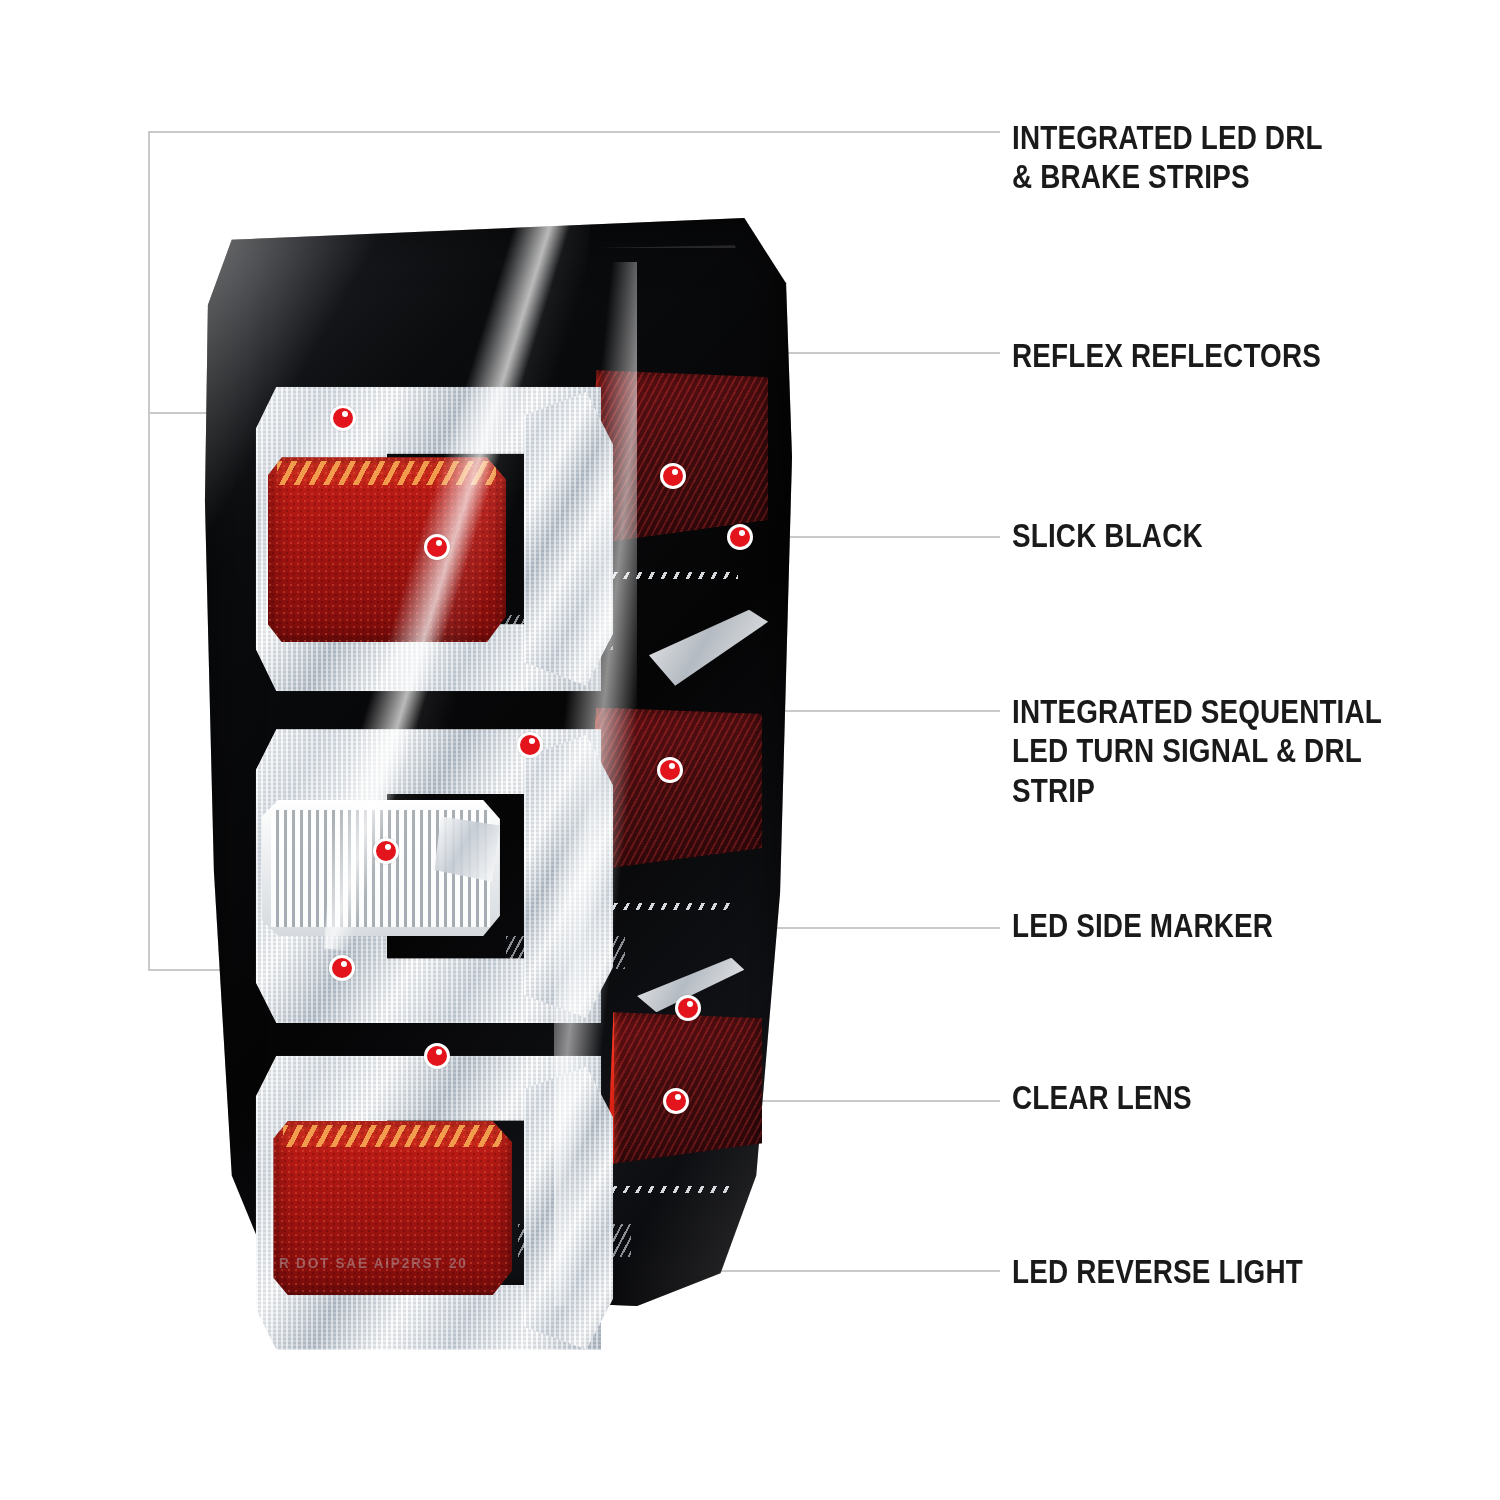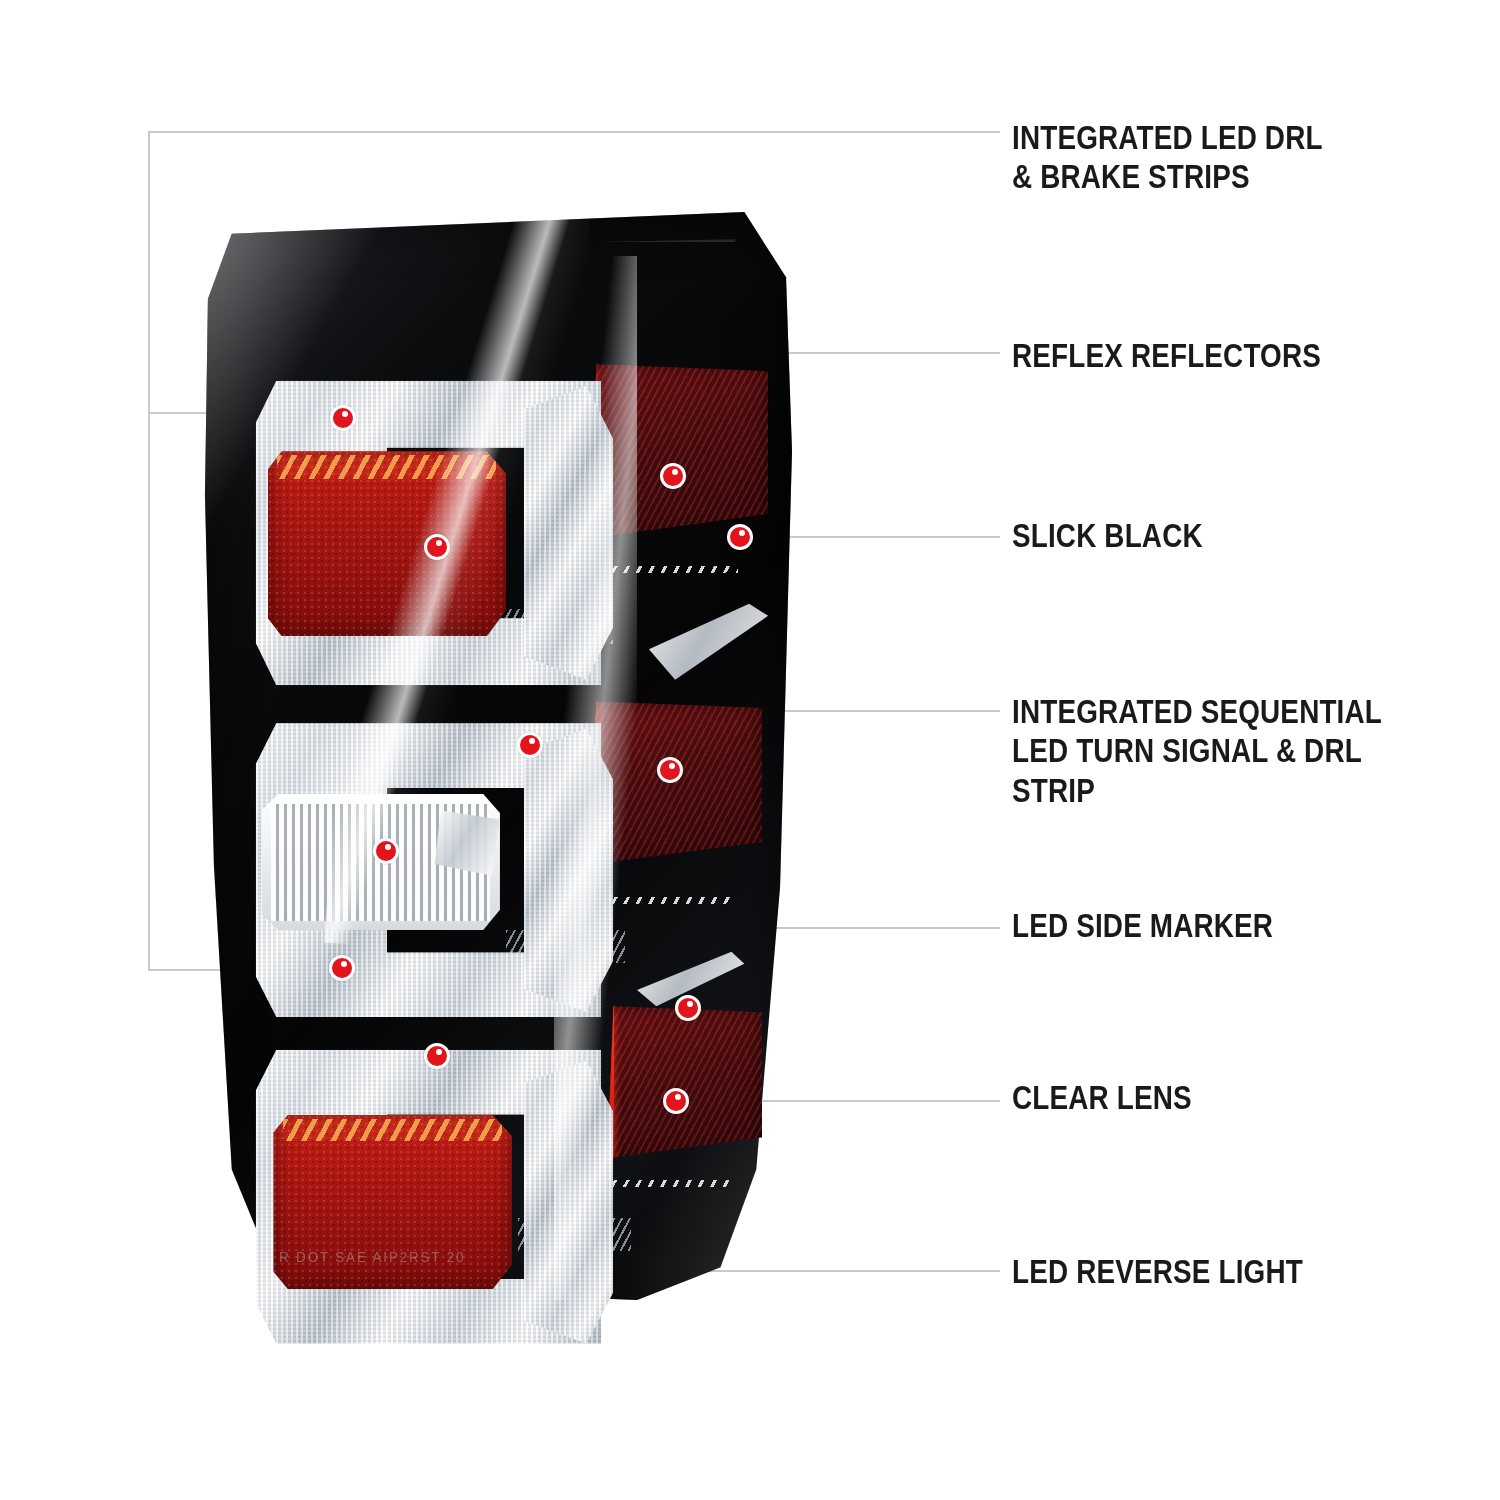--- a/index.html
+++ b/index.html
@@ -21,21 +21,21 @@
   .dot::after{content:"";position:absolute;top:3px;left:9px;
        width:6px;height:6px;border-radius:50%;background:#ffffff;}
 
   
   .label{position:absolute;color:#1a1a1a;font-weight:700;
          font-size:34px;line-height:1.16;letter-spacing:.2px;
          transform:scaleX(.82);transform-origin:0 50%;
          white-space:pre-line;}
 
   
-  #light{position:absolute;left:196px;top:212px;width:596px;height:1088px;}
+  #light{position:absolute;left:196px;top:218px;width:596px;height:1088px;font-weight:bold;}
 
   .housing{position:absolute;inset:0;
     background:linear-gradient(135deg,#23252a 0%,#0b0c0e 22%,#050506 55%,#111216 80%,#020203 100%);
     clip-path:polygon(6% 2%,92% 0%,99% 6%,100% 22%,98% 62%,94% 88%,88% 97%,
                       74% 100%,30% 99%,12% 96%,6% 88%,3% 60%,1.5% 26%,2% 8%);
     box-shadow:inset 0 0 60px rgba(0,0,0,.9);}
 
   
   .rim{position:absolute;inset:0;
     clip-path:polygon(6% 2%,92% 0%,99% 6%,100% 22%,98% 62%,94% 88%,88% 97%,

